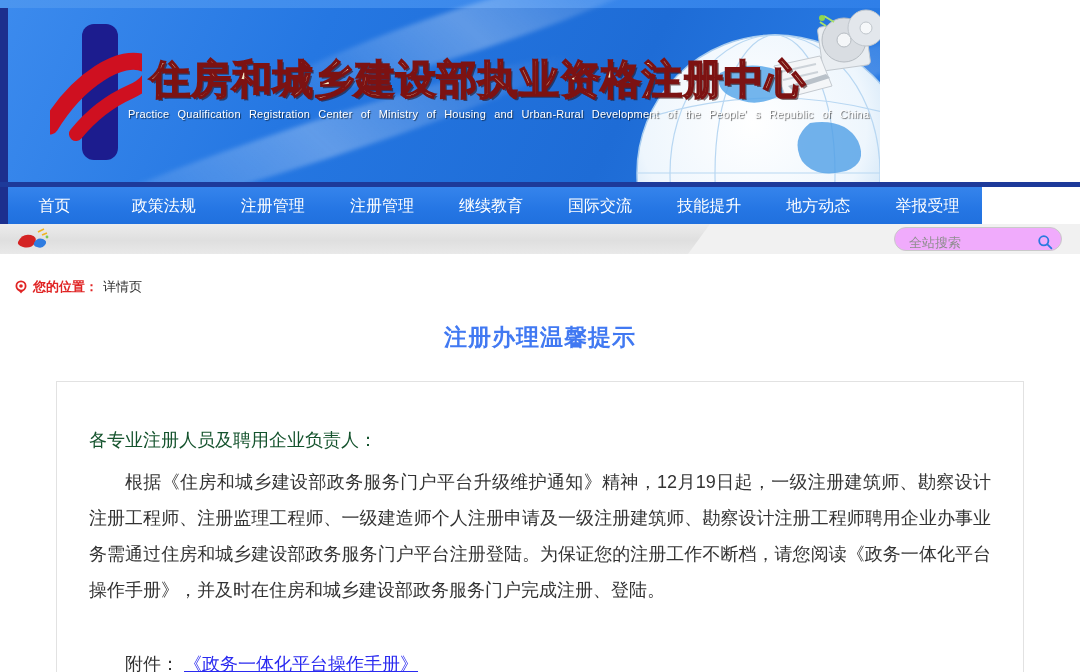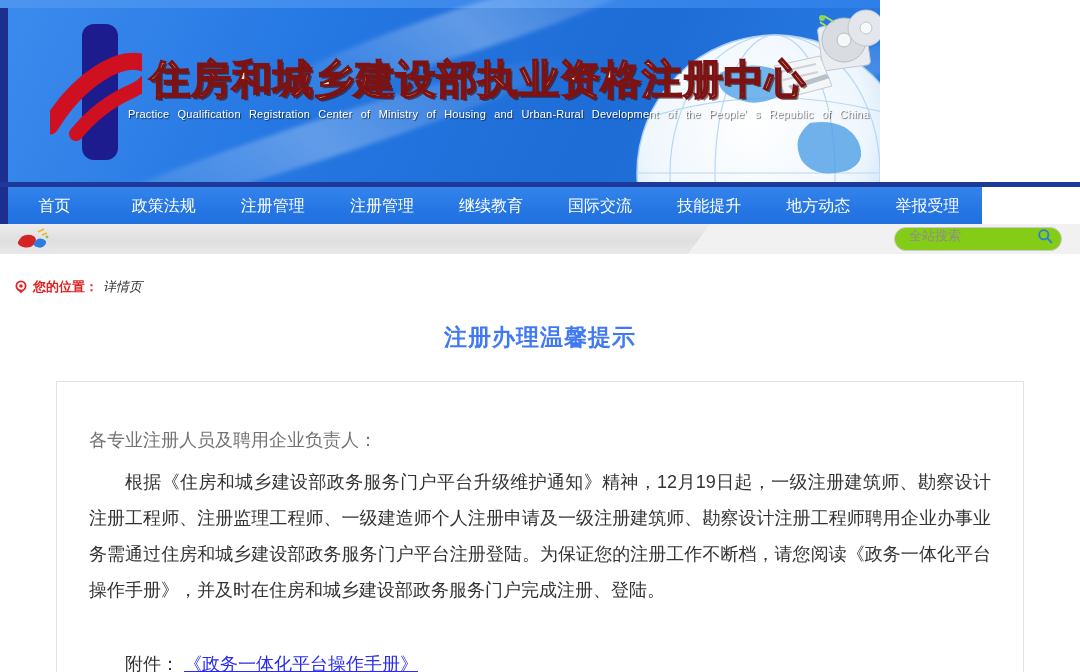--- a/index.html
+++ b/index.html
@@ -43,39 +43,39 @@
   .nav-item { flex:1; text-align:center; color:#ffffff; font-size:16px; font-weight:500;
     line-height:37px; cursor:pointer; white-space:nowrap; }
 
   
   .subbar { position:relative; width:1080px; height:30px; background:#f1f1f1; }
   .subbar .left-part { position:absolute; left:0; top:0; width:710px; height:30px;
     background:linear-gradient(180deg,#ececec,#dfdfdf 55%,#e9e9e9);
     clip-path:polygon(0 0,710px 0,688px 30px,0 30px); }
   .mini-logo { position:absolute; left:14px; top:4px; width:38px; height:22px; }
   .search-box { position:absolute; right:18px; top:3px; width:168px; height:24px;
-    background:#84cc16; border:1px solid #c9c9c9; border-radius:13px;
-    display:flex; align-items:flex-start; padding:0 8px 0 14px; }
+    background:#f0abfc; border:1px solid #c9c9c9; border-radius:13px;
+    display:flex; align-items:flex-end; padding:0 8px 0 14px; }
   .search-box input { border:none; outline:none; flex:1; font-size:13px; color:#555;
     background:transparent; font-family:inherit; min-width:0; }
   .search-box input::placeholder { color:#8d8d8d; }
   .search-icon-svg { width:16px; height:16px; flex:0 0 auto; cursor:pointer; }
 
   
   .breadcrumb { display:flex; align-items:center; gap:5px; padding:24px 0 0 14px;
     font-size:13px; }
   .breadcrumb .label { color:#e02424; font-weight:bold; }
-  .breadcrumb .current { color:#333333;font-style:italic; }
+  .breadcrumb .current { color:#333333; }
 
   
   .article-title { text-align:center; margin-top:26px; font-size:23px; font-weight:bold;
     color:#4179f2; letter-spacing:1px; }
   .content-box { margin:28px auto 0 auto; width:968px; min-height:310px;
     border:1px solid #e2e2e2; background:#ffffff; padding:42px 32px 40px 32px; }
-  .salutation { font-size:18px; color:#737373; line-height:32px; }
+  .salutation { font-size:18px; color:#14532d; line-height:32px; }
   .body-text { font-size:18px; color:#333333; line-height:36px; text-indent:2em;
     margin-top:8px; text-align:justify; }
   .attachment { margin-top:44px; font-size:18px; color:#333333; text-indent:2em; }
   .attachment a { color:#2a2af0; text-decoration:underline; cursor:pointer; }
 </style>
 </head>
 <body>
 
 <div class="banner">
   <div class="edge-left"></div>

